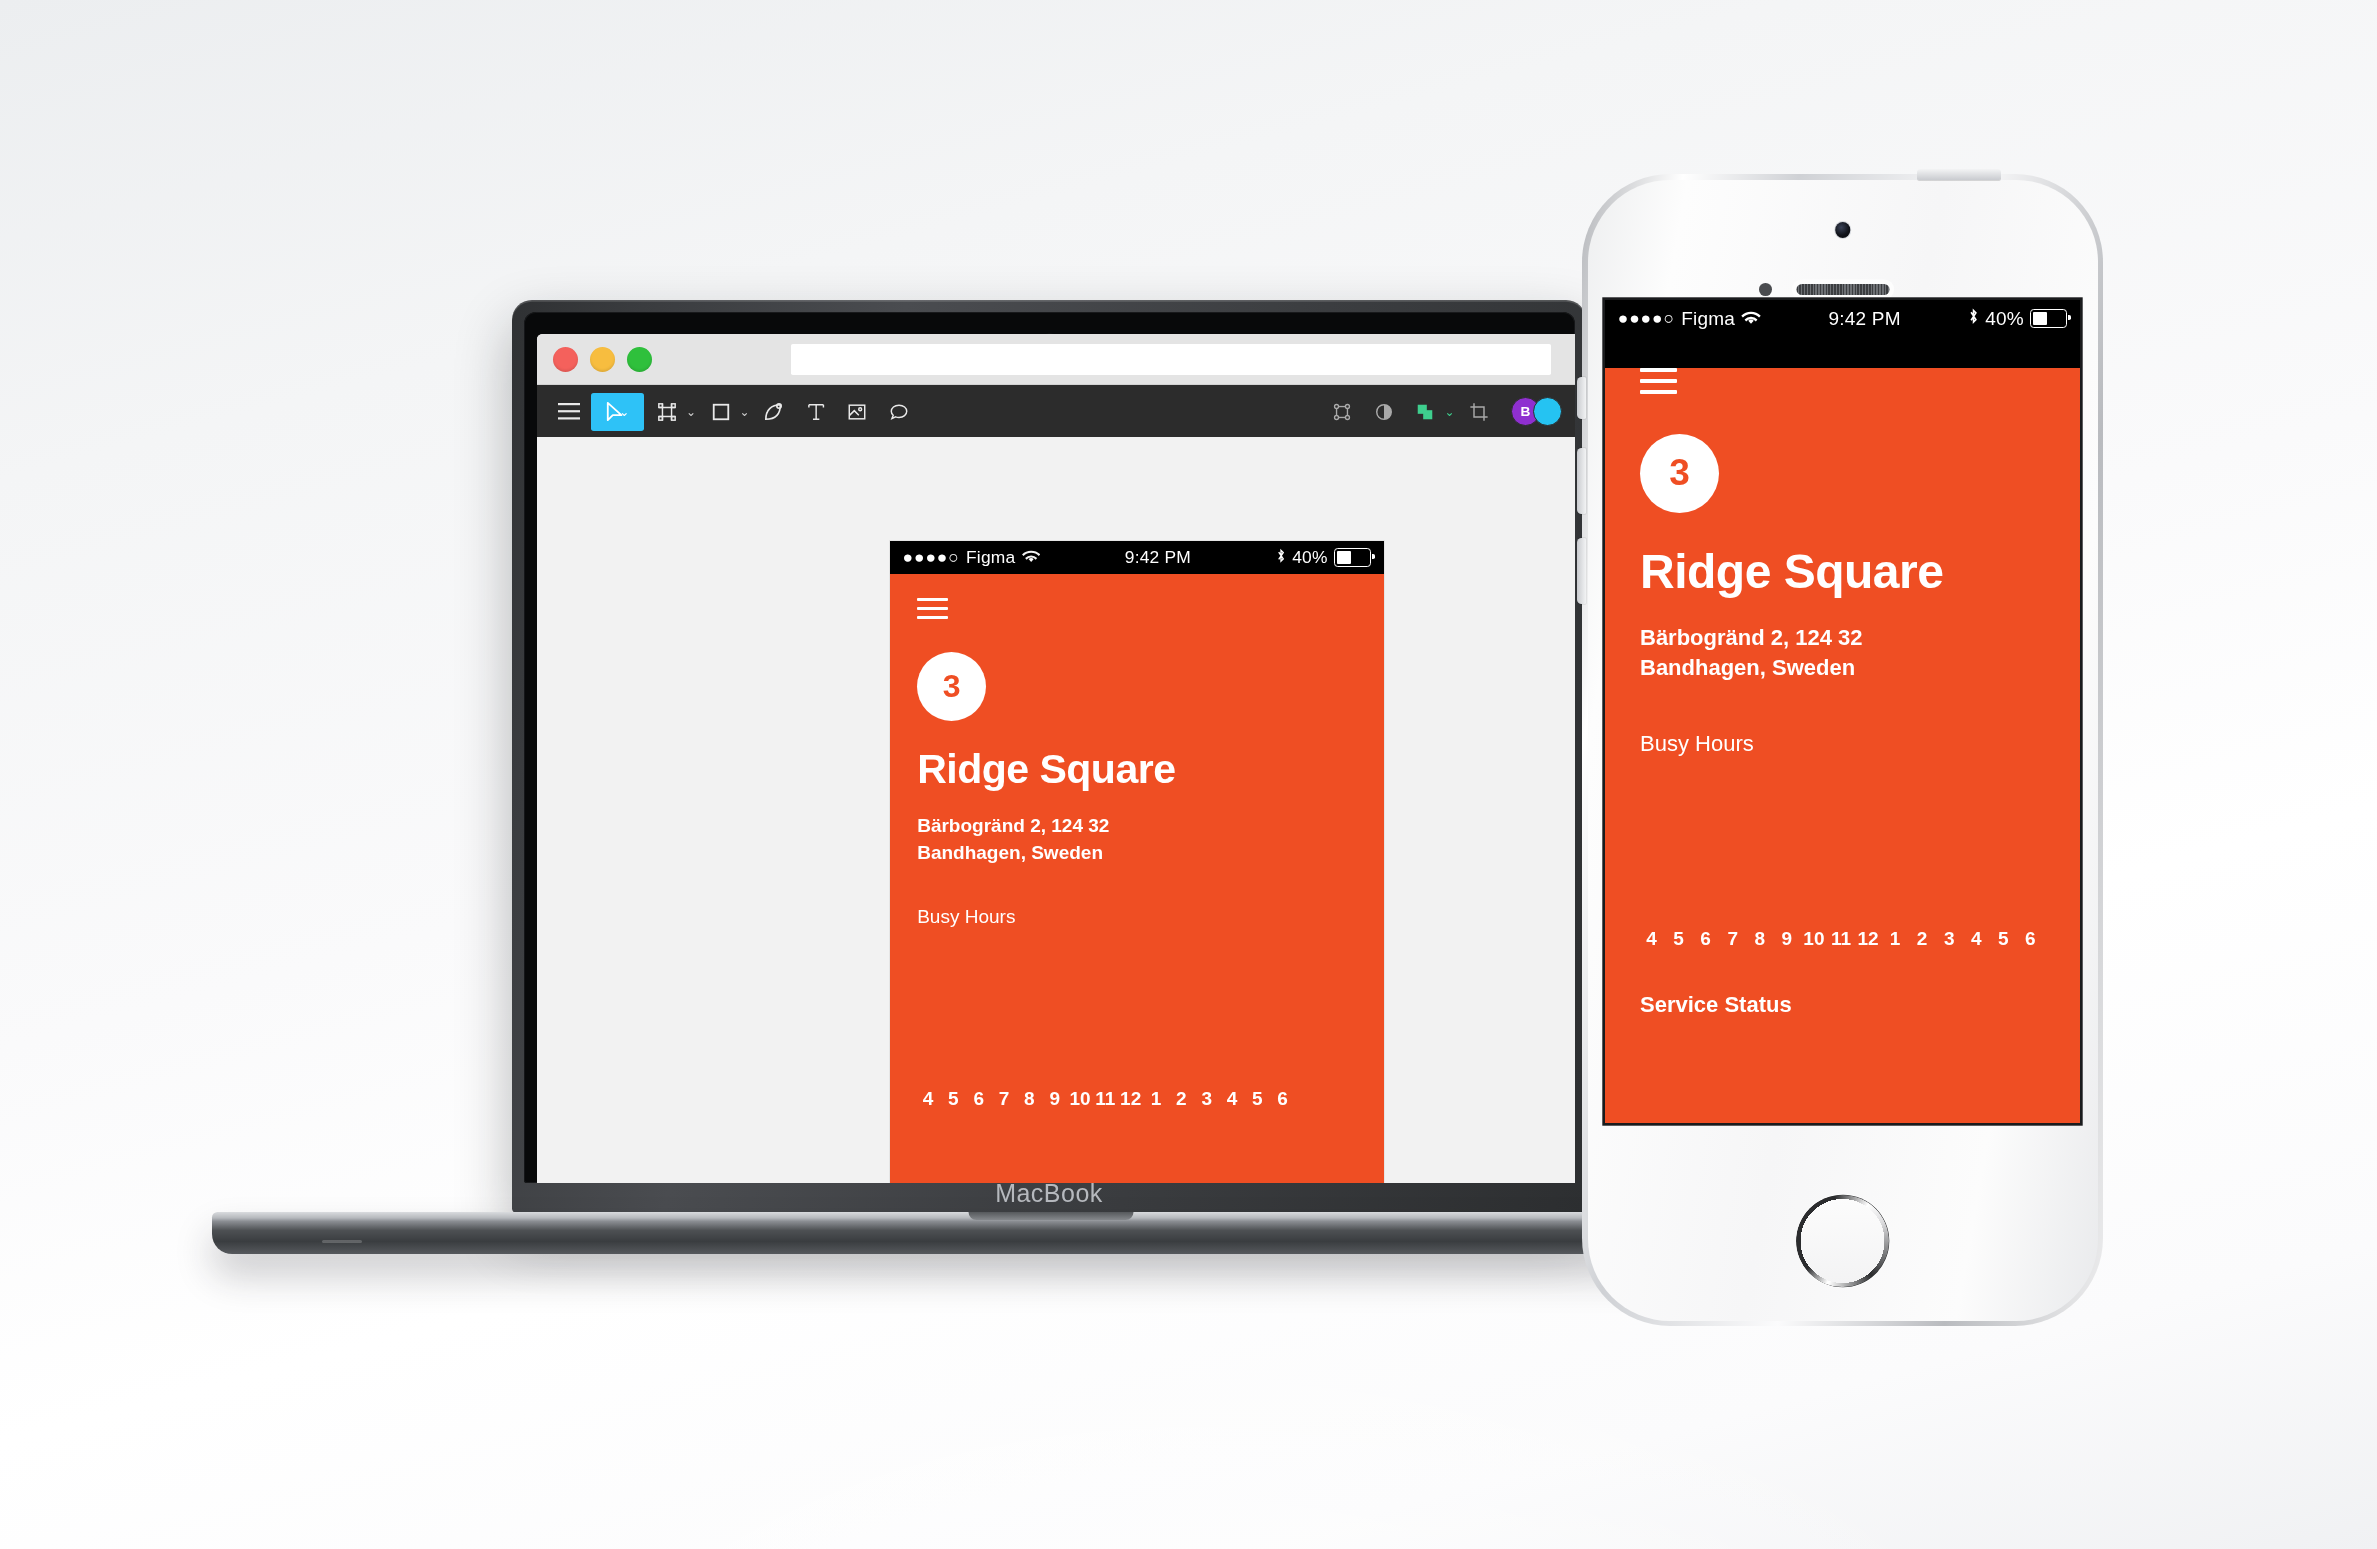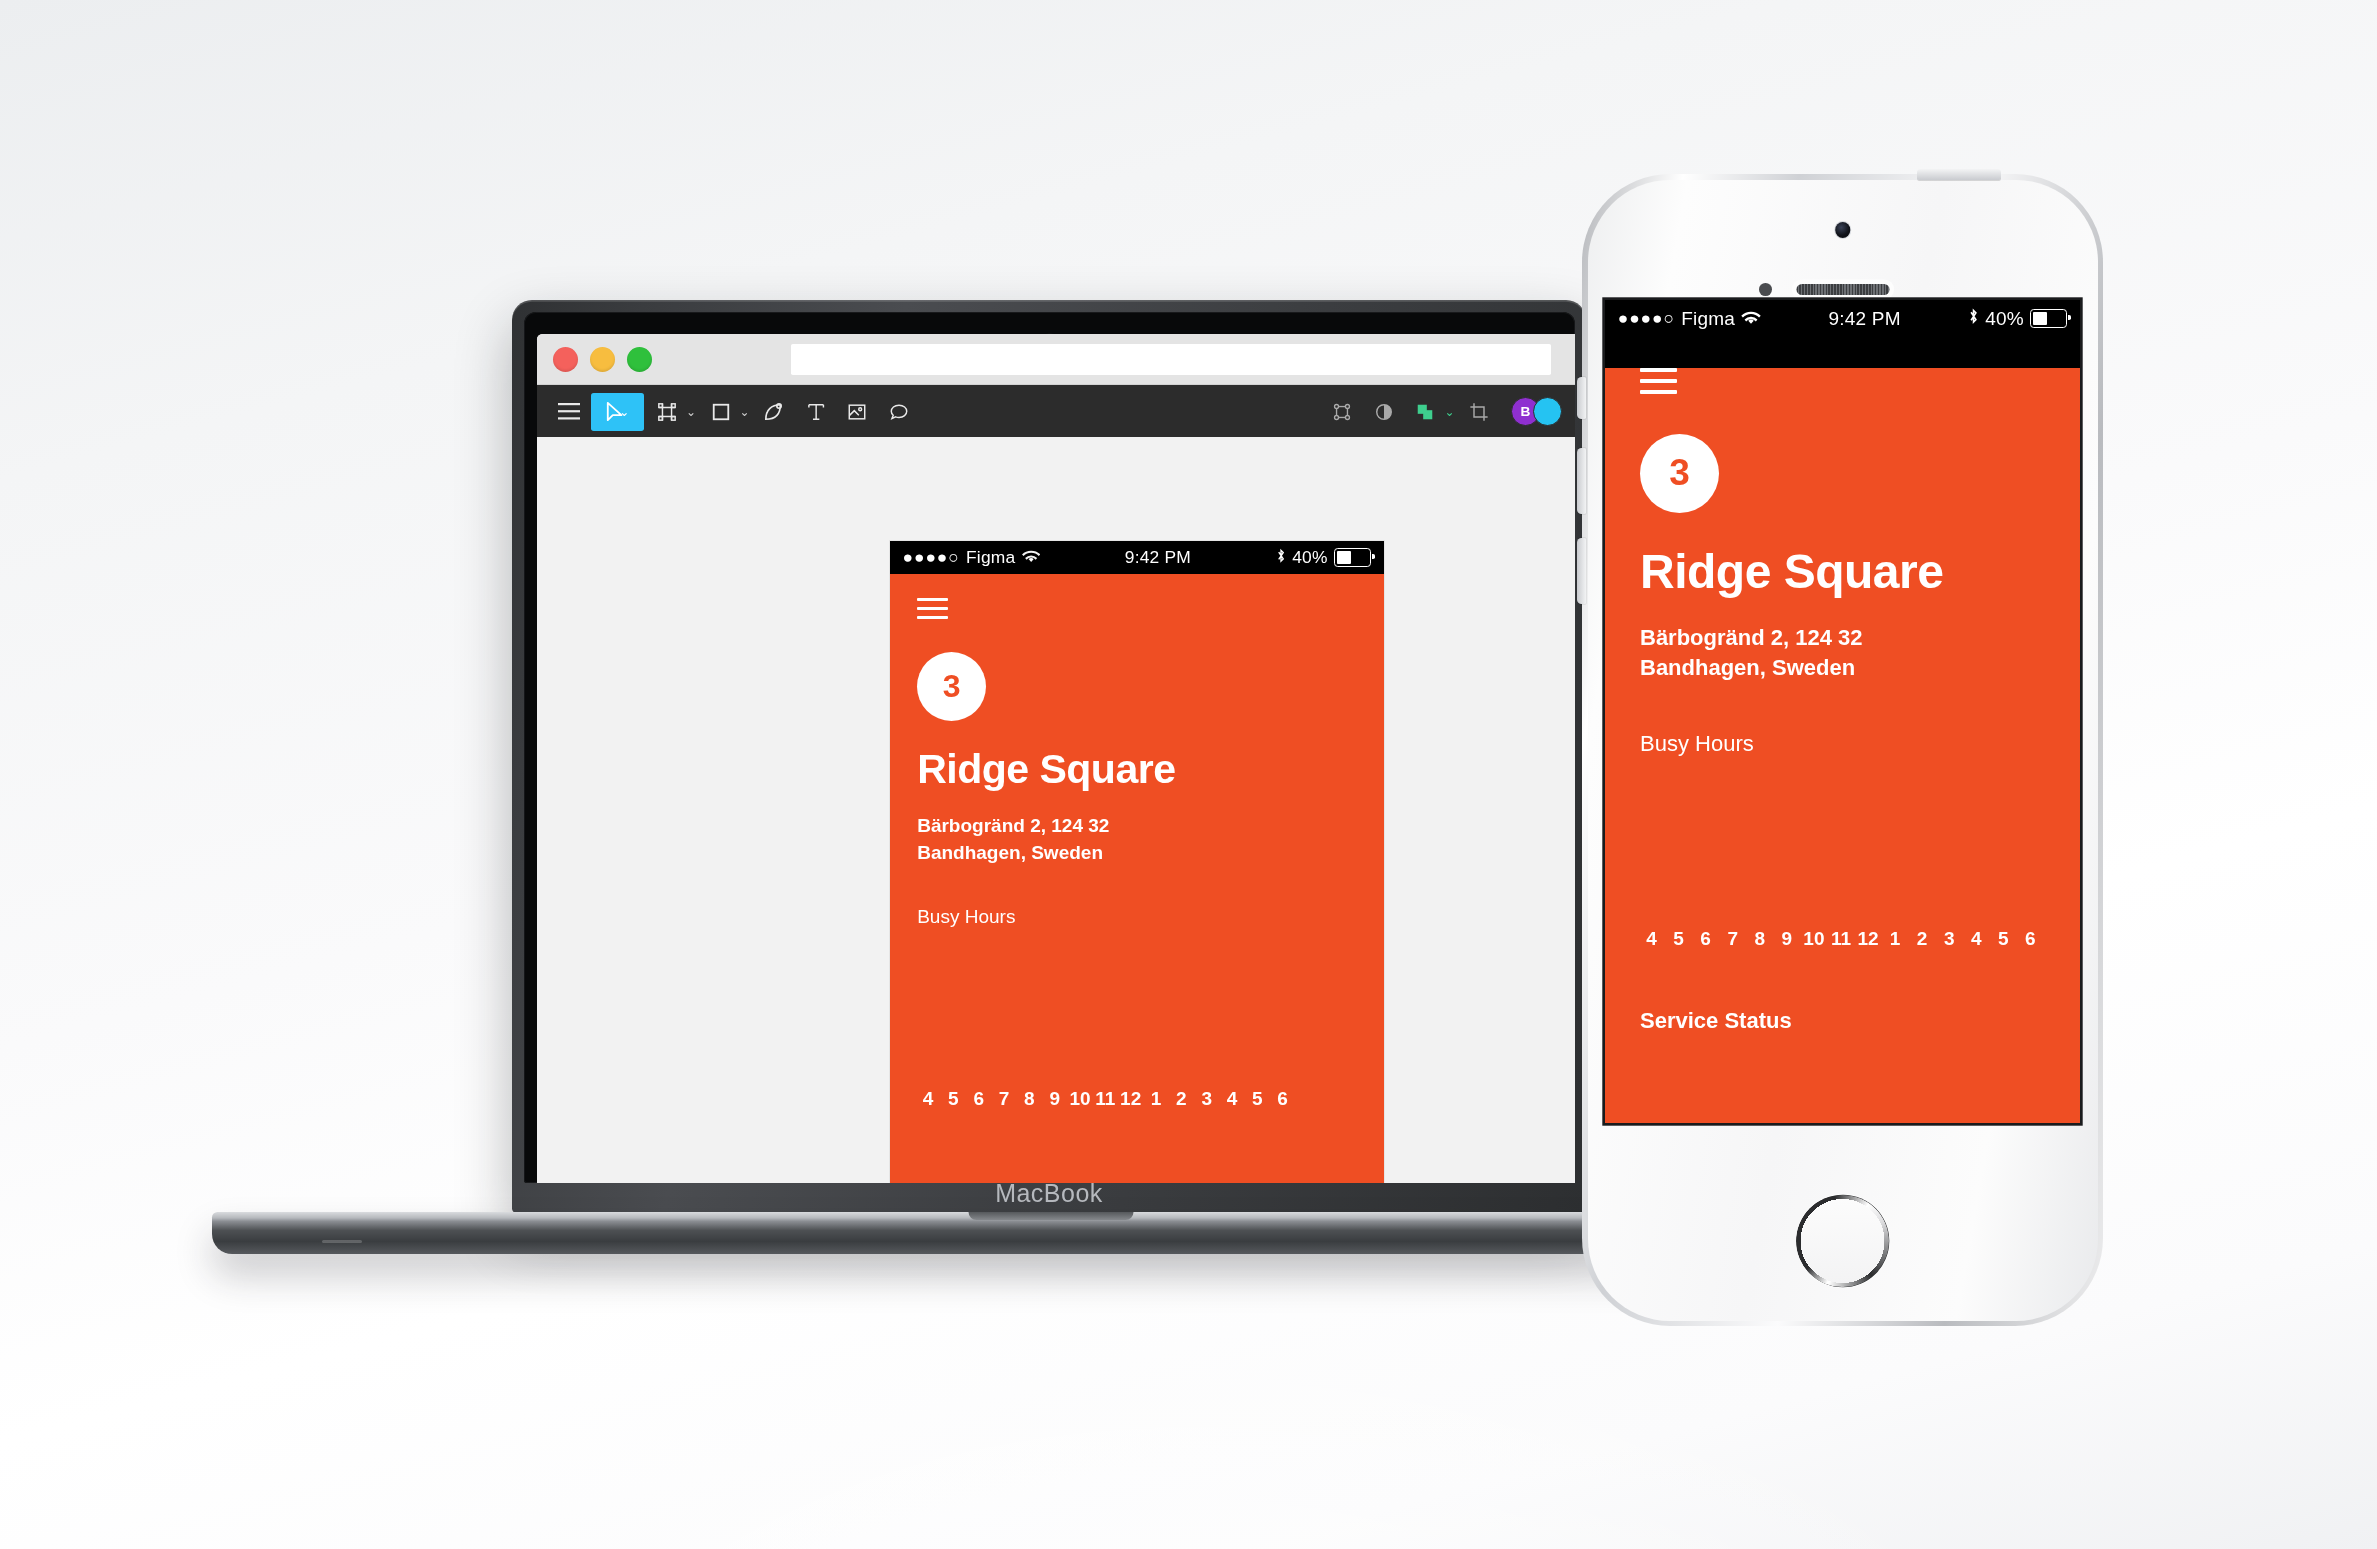--- a/index.html
+++ b/index.html
@@ -122,21 +122,21 @@
   .addr-l{margin:24px 0 0 35px;font-size:22px;font-weight:bold;line-height:1.38;}
   .sect{margin:48px 0 0 35px;font-size:22px;font-weight:normal;}
 
   .chart{margin:16.5px 0 0 33px;width:406px;}
   .bars{height:146px;display:flex;align-items:flex-end;gap:0;}
   .bcol{flex:1;display:flex;justify-content:center;}
   .bar{width:12px;background:#b5291f;border-radius:0.9px;}
   .bar.hl{background:#fff;}
   .xlabels{display:flex;margin-top:8.2px;}
   .xl{flex:1;text-align:center;font-size:19px;font-weight:bold;color:#fff;}
-  .sect2{margin:58px 0 0 35px;font-size:22px;font-weight:bold;}
+  .sect2{margin:42px 0 0 35px;font-size:22px;font-weight:bold;}
 
   
   .artboard .hamb{margin:24px 0 0 27.4px;width:31px;}
   .artboard .hamb span{height:2.7px;margin-bottom:6.4px;}
   .artboard .badge{margin:33px 0 0 27.4px;width:69px;height:69px;font-size:32px;}
   .artboard .title{margin:25.6px 0 0 27.4px;font-size:41px;}
   .artboard .addr-l{margin:20px 0 0 27.4px;font-size:19px;}
   .artboard .sect{margin:40px 0 0 27.4px;font-size:19px;}
   .artboard .chart{margin:14.6px 0 0 25.6px;width:380px;}
   .artboard .bars{height:137px;}

